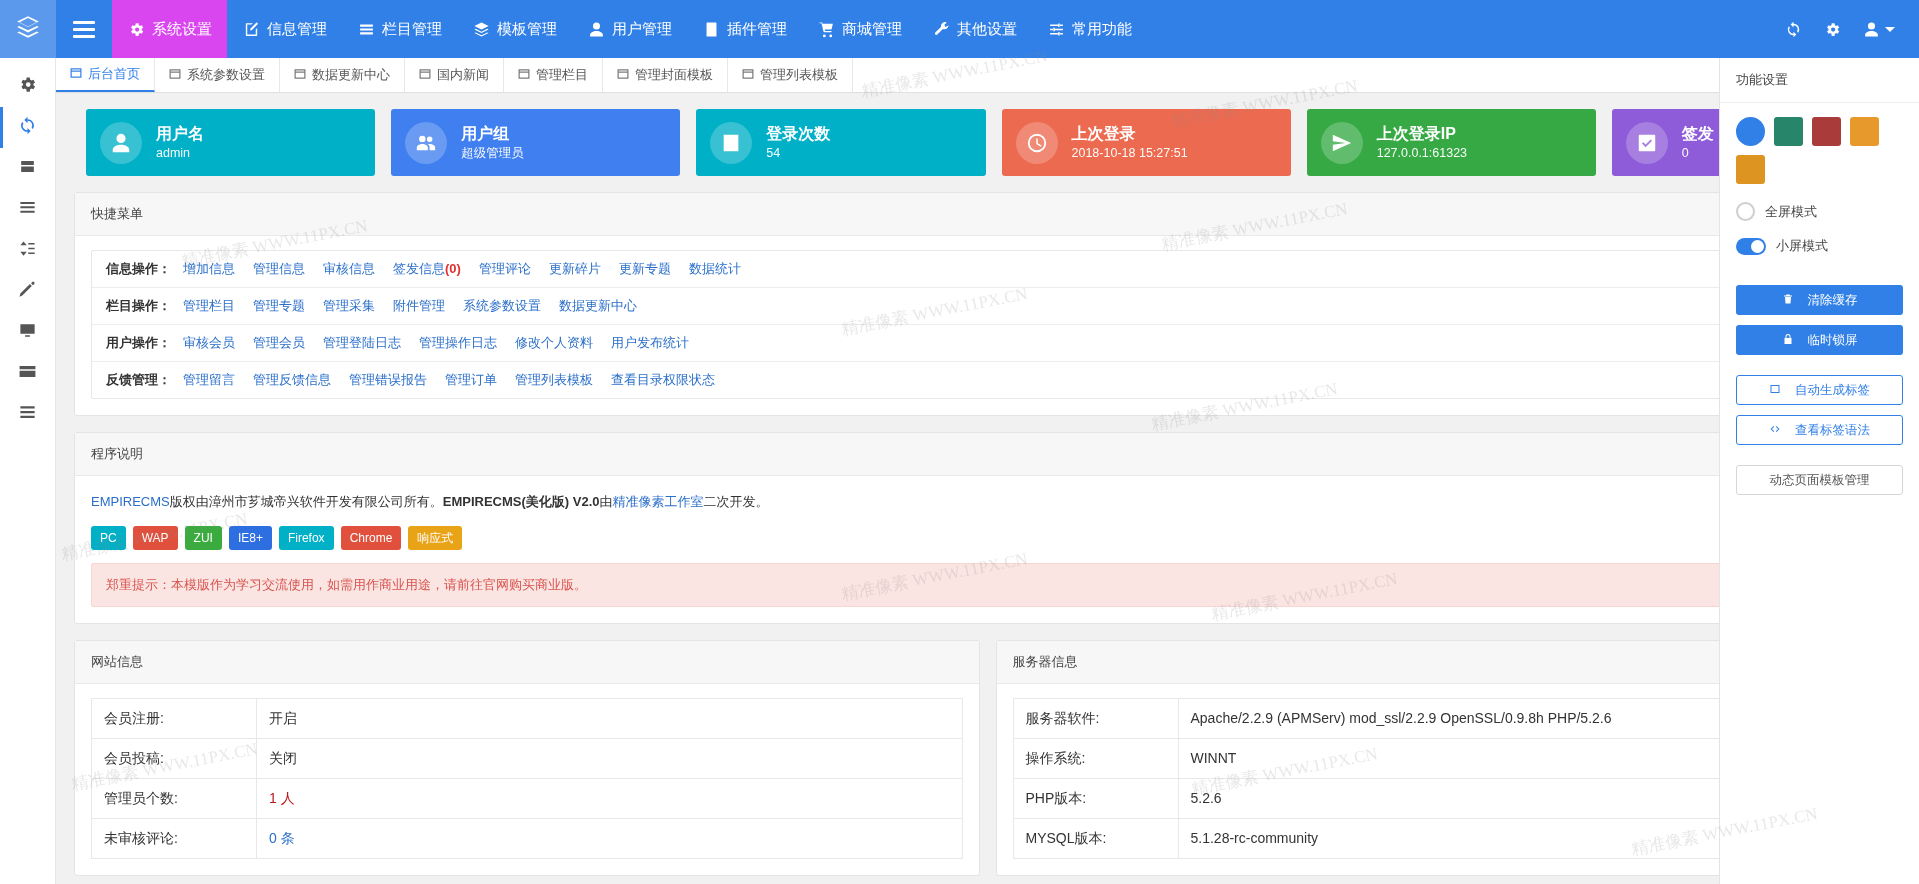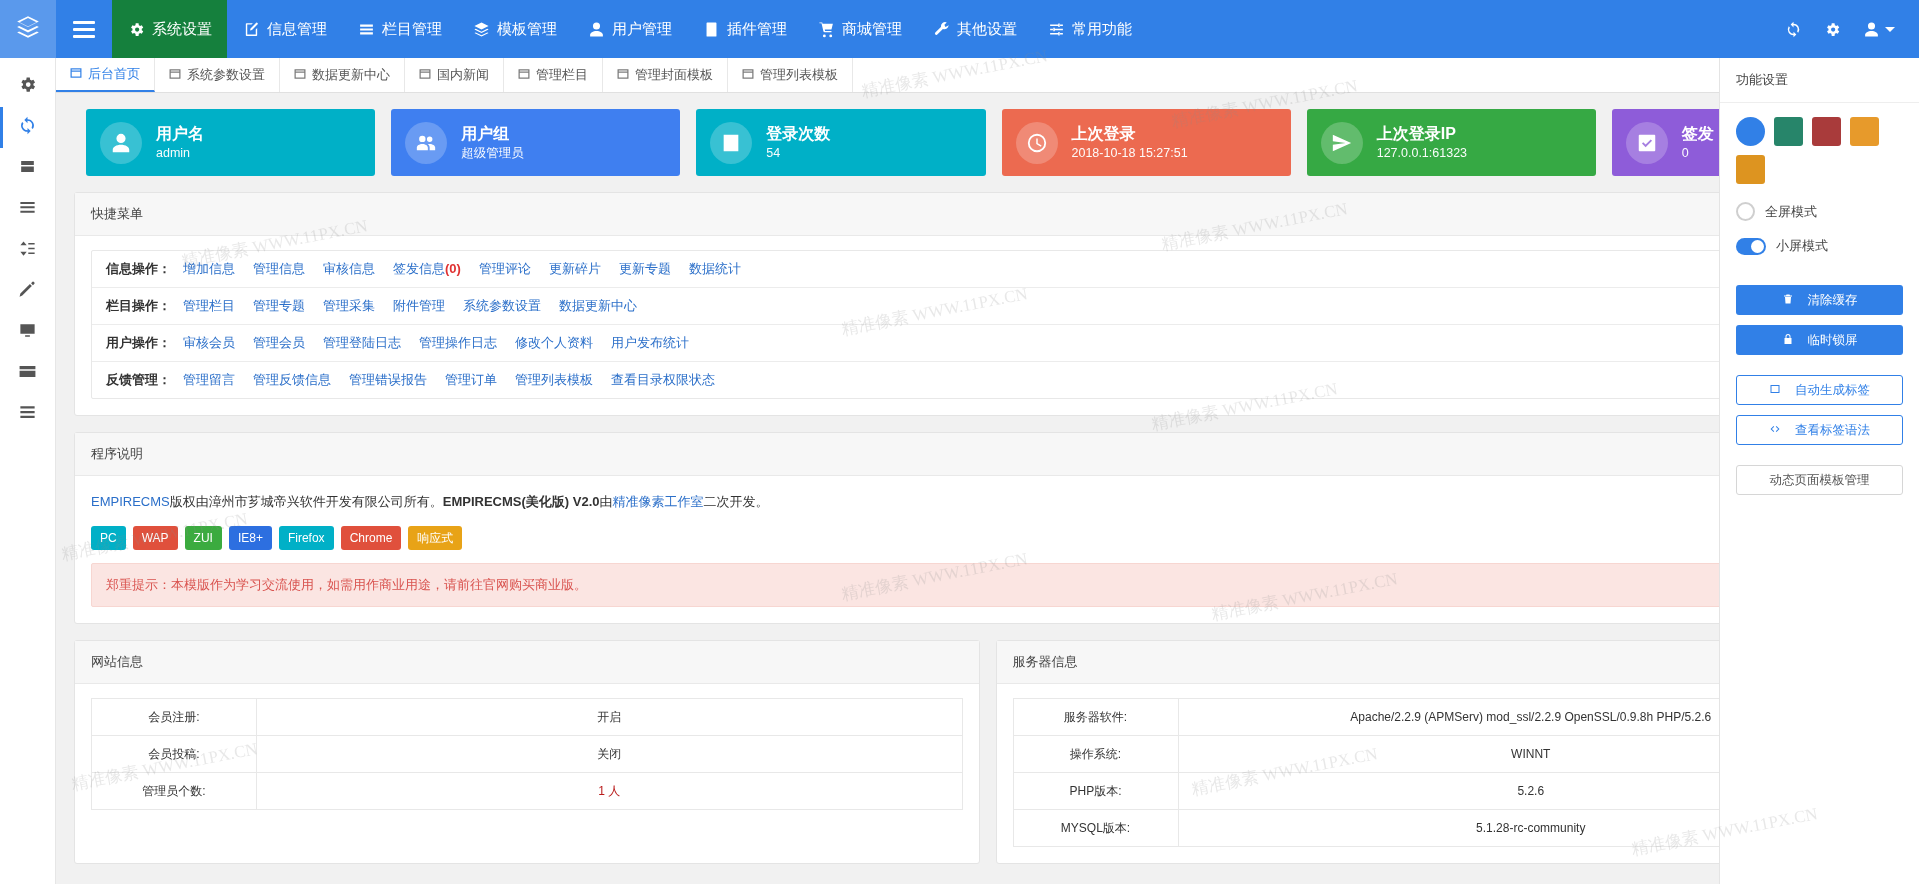--- a/index.html
+++ b/index.html
@@ -26,21 +26,21 @@
     justify-content: center; flex: 0 0 56px; background: #3180e7;
   }
   .burger-box .bars { width: 22px; }
   .burger-box .bars i { display:block; height:3px; background:#fff; margin:4px 0; border-radius:1px;}
   .nav { display: flex; align-items: center; height: 58px; flex: 1 1 auto; }
   .nav-item {
     display: flex; align-items: center; gap: 7px; height: 58px;
     padding: 0 15px; color: #fff; font-size: 15px; white-space: nowrap;
     cursor: pointer;
   }
-  .nav-item.active { background: #15803d; }
+  .nav-item.active { background: #d946ef; }
   .nav-item .ico { width: 18px; height: 18px; display:inline-flex; align-items:center; justify-content:center; }
   .nav-item .ico svg { width: 17px; height: 17px; fill: #fff; }
   .topbar-right {
     display: flex; align-items: center; gap: 22px; padding-right: 24px;
     margin-left: auto;
   }
   .topbar-right .tico { cursor: pointer; display:flex; align-items:center; }
   .topbar-right .tico svg { width: 17px; height: 17px; fill:#fff; }
   .caret-d {
     width:0;height:0;border-left:5px solid transparent;border-right:5px solid transparent;
@@ -134,21 +134,21 @@
     line-height: 1.5;
   }
   .warn {
     background: #fbe5e2; border: 1px solid #f7d6d1; color: #d9534f;
     font-size: 13px; padding: 12px 14px; border-radius: 2px;
   }
 
   
   .bottom { display: flex; gap: 16px; }
   .bottom .panel { flex: 1 1 0; margin-bottom: 0; min-width: 0; }
-  .itable { width: 100%; border-collapse: collapse; font-size: 12px; text-align: center; }
+  .itable { width: 100%; border-collapse: collapse; font-size: 14px; }
   .itable td {
     border: 1px solid #e8e8e8; padding: 9px 12px; color: #333; line-height: 1.5;
   }
   .itable td.k { width: 165px; }
 
   
   .rightpanel {
     position: absolute; right: 0; top: 58px; bottom: 0; width: 200px;
     background: #fff; border-left: 1px solid #e4e4e4; z-index: 35;
     padding: 0; overflow: hidden;
@@ -567,20 +567,24 @@
             <td class="v">开启</td>
           </tr>
           <tr>
             <td class="k">会员投稿:</td>
             <td class="v">关闭</td>
           </tr>
           <tr>
             <td class="k">管理员个数:</td>
             <td class="v" style="color:#b91c1c">1 人</td>
           </tr>
+          <tr>
+            <td class="k">未审核评论:</td>
+            <td class="v" style="color:#2b6fc9">0 条</td>
+          </tr>
         </tbody>
           </table>
       </div>
     </div>
 
     <div class="panel">
       <div class="panel-head">服务器信息</div>
       <div class="panel-body">
         <table class="itable">
           <tbody>

